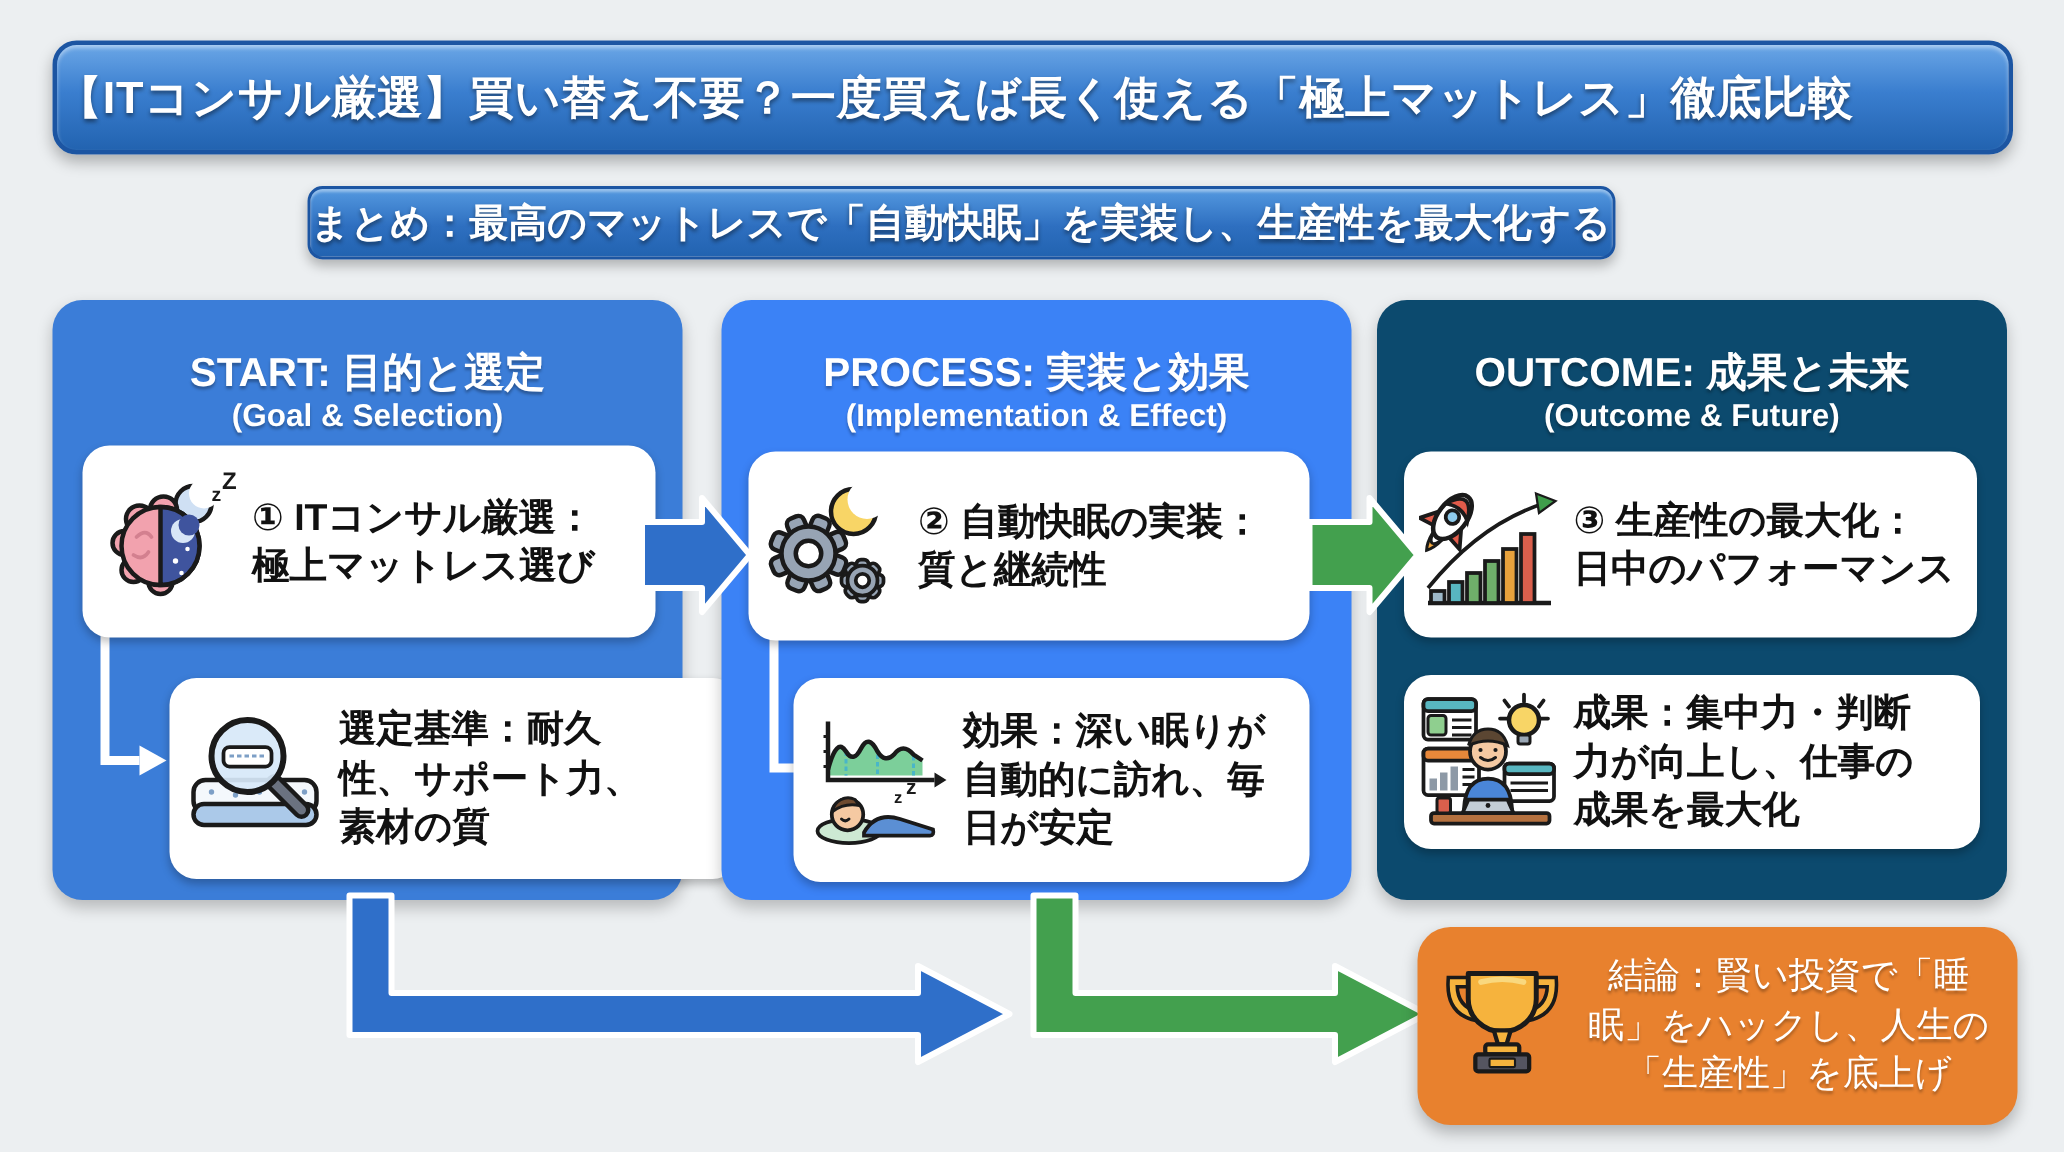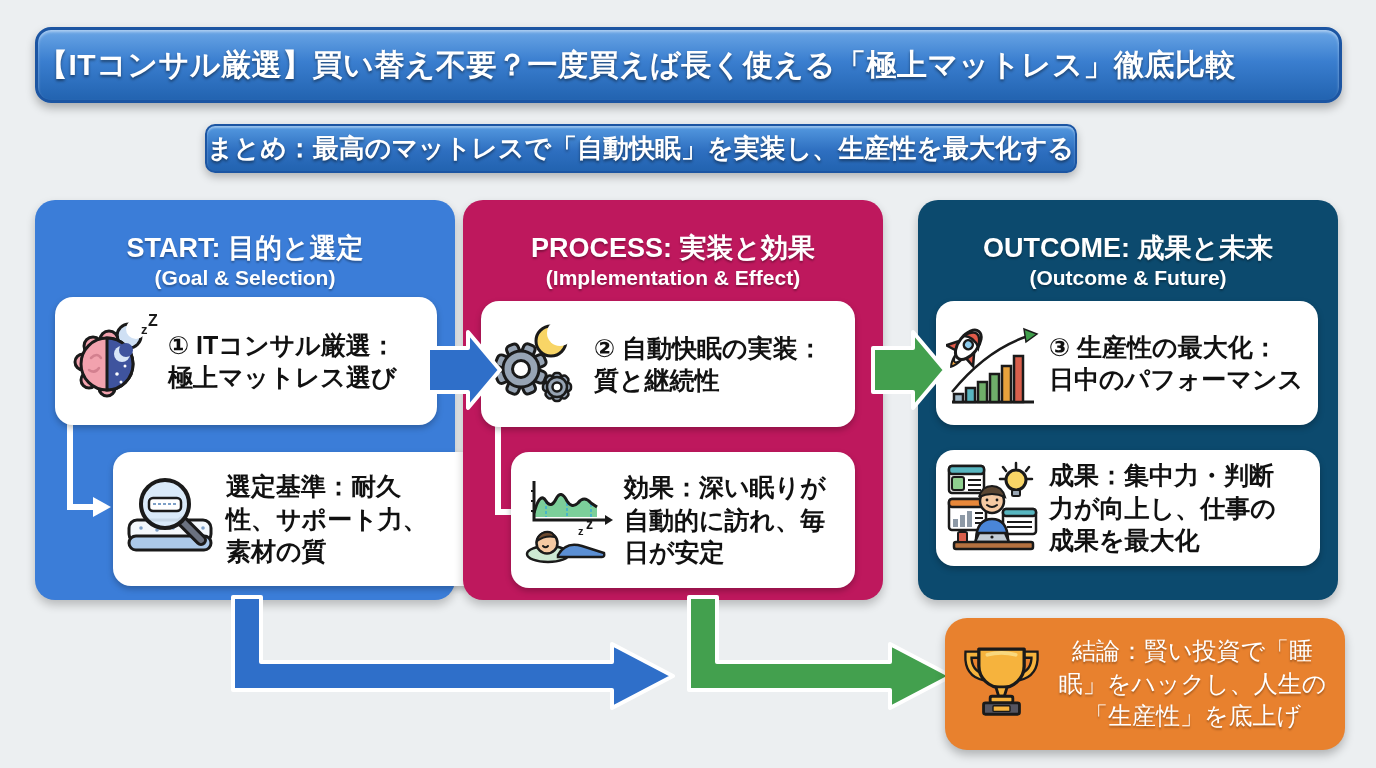--- a/index.html
+++ b/index.html
@@ -27,21 +27,21 @@
     border:2px solid #1c55a2;
     box-shadow:0 4px 8px rgba(0,0,0,.25), inset 0 2px 2px rgba(255,255,255,.4);
   }
   .summary-banner .banner-text{font-size:26px;text-shadow:0 2px 3px rgba(0,0,0,.45);white-space:nowrap;}
 
   .column{
     position:absolute;top:200px;width:420px;height:400px;border-radius:20px;
     box-shadow:0 5px 10px rgba(0,0,0,.22);
   }
   .col-start{left:35px;background:#3b7dd8;}
-  .col-process{left:463px;background:#be185d;}
+  .col-process{left:481px;background:#3b82f6;}
   .col-outcome{left:918px;background:#0c4a6e;}
 
   .col-head{position:absolute;top:16px;left:0;right:0;text-align:center;color:#fff;
     text-shadow:0 2px 2px rgba(0,0,0,.3);margin-top:16px;}
   .col-title{font-size:27px;font-weight:bold;line-height:1.25;}
   .col-subtitle{font-size:21px;font-weight:bold;text-align:center;}
 
   .card{
     position:absolute;background:#fff;border-radius:18px;
     box-shadow:0 3px 6px rgba(0,0,0,.25);

